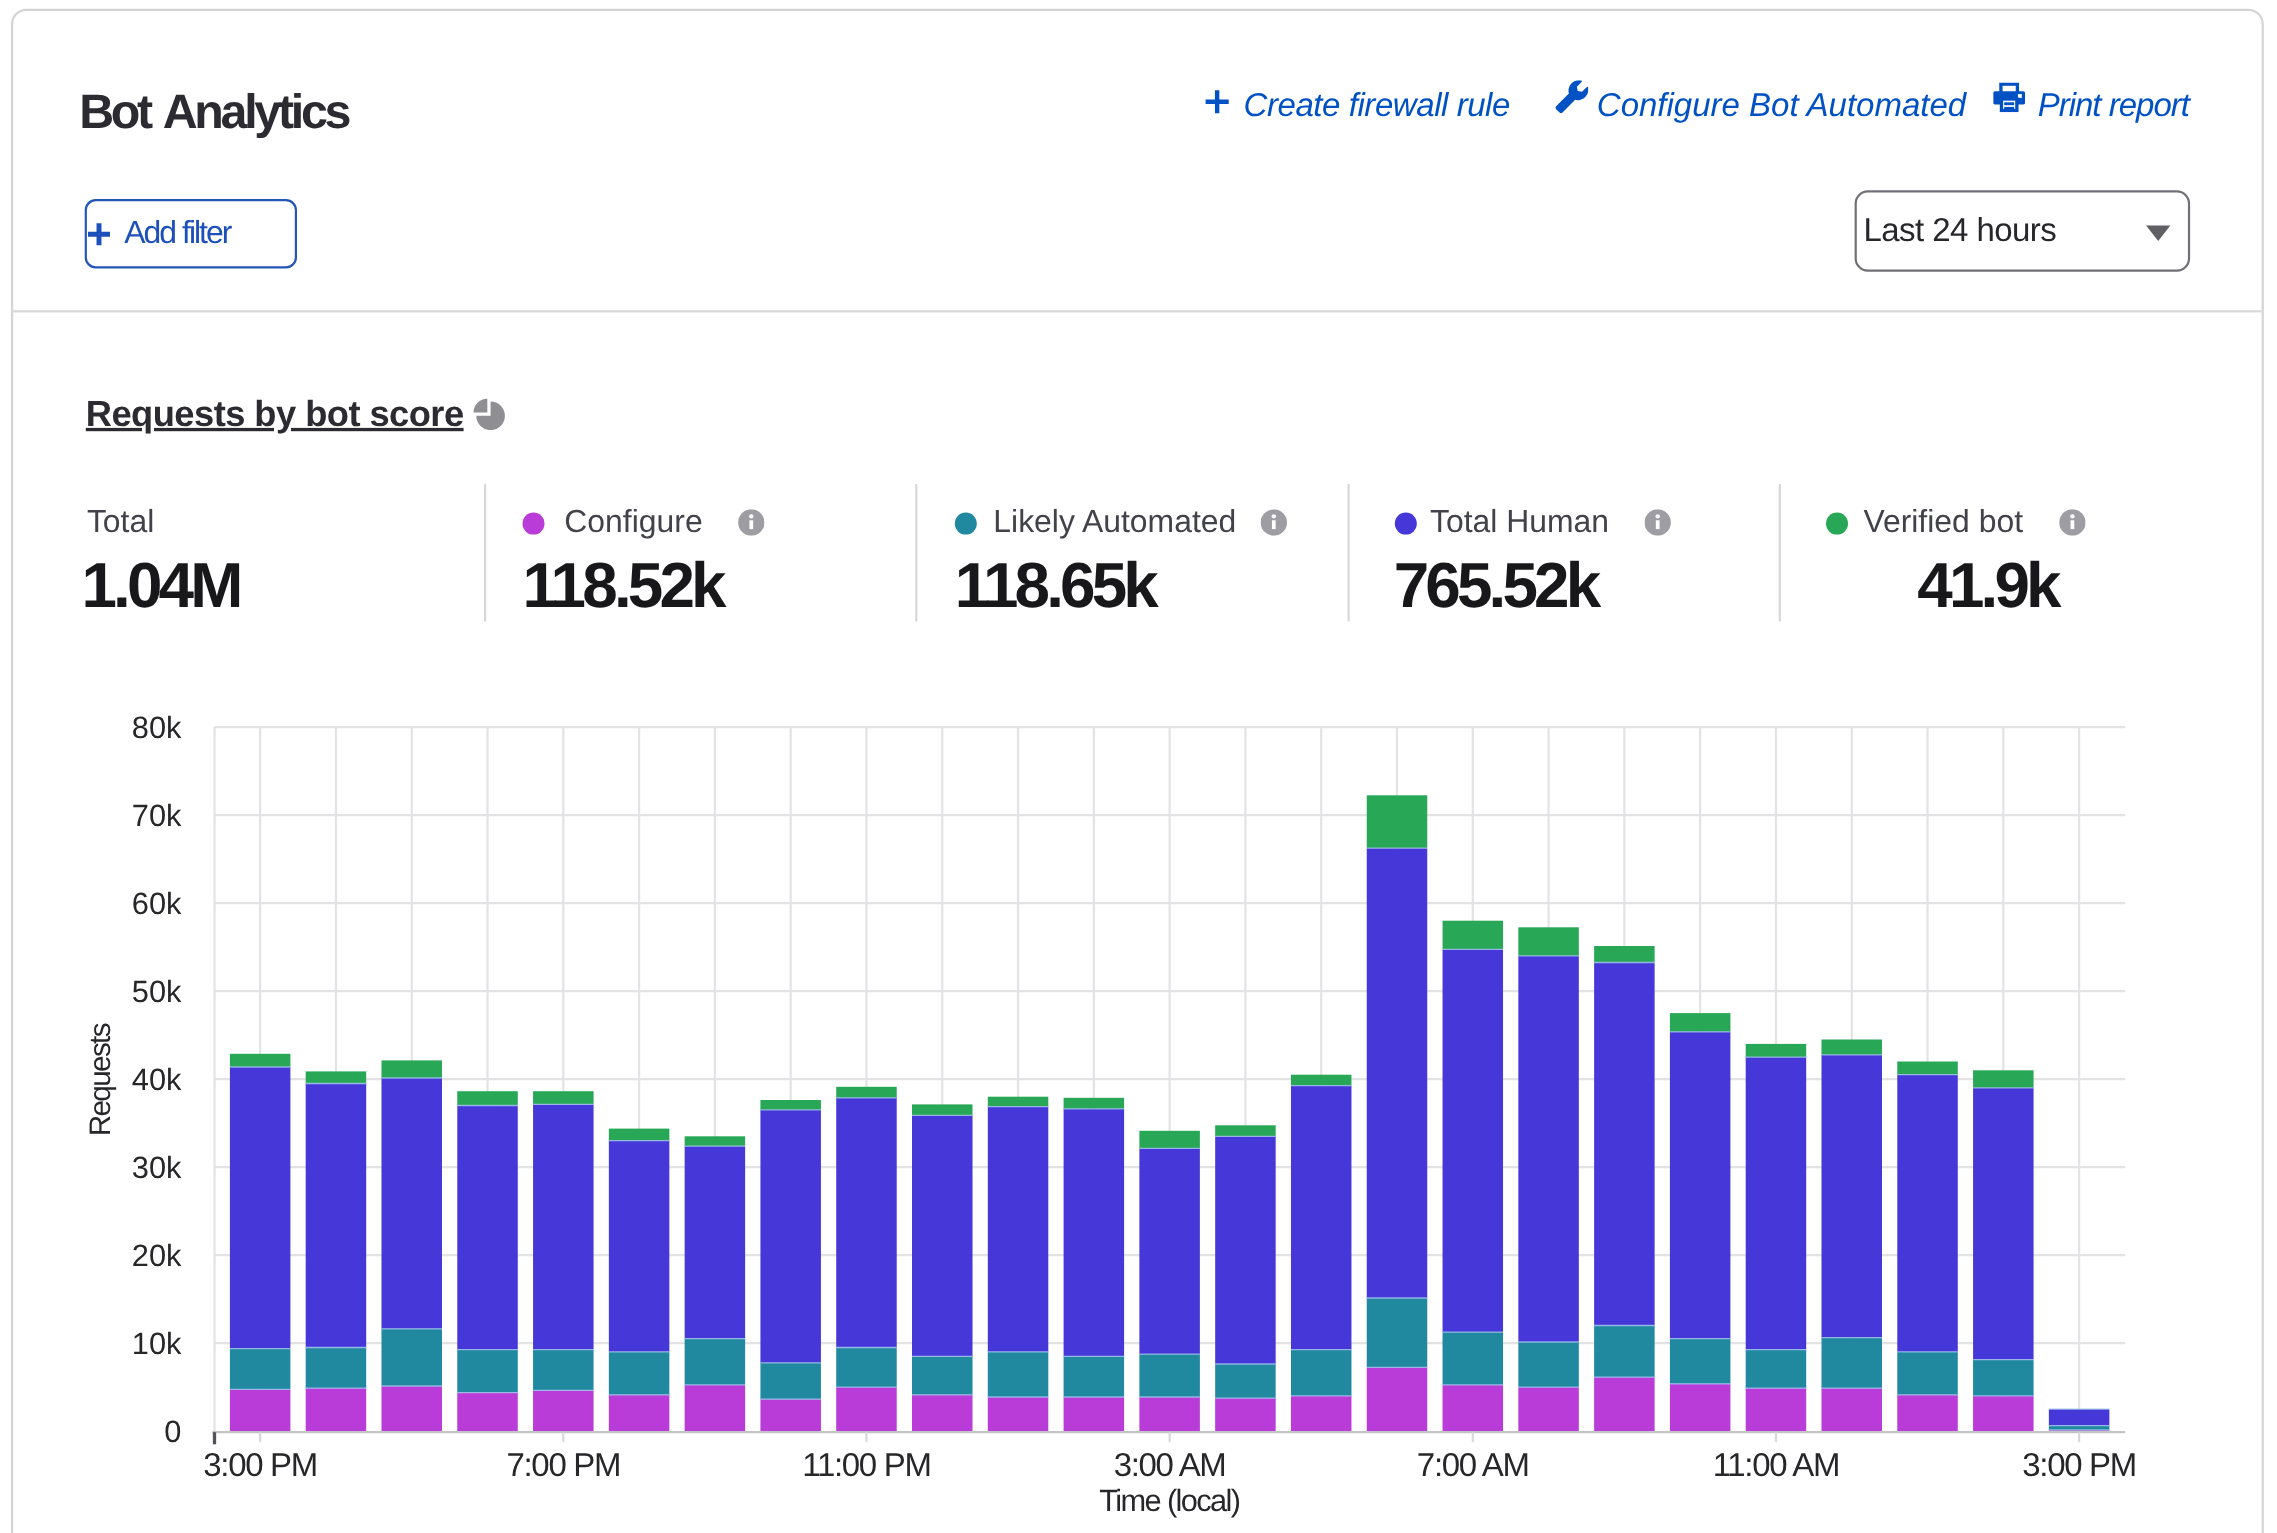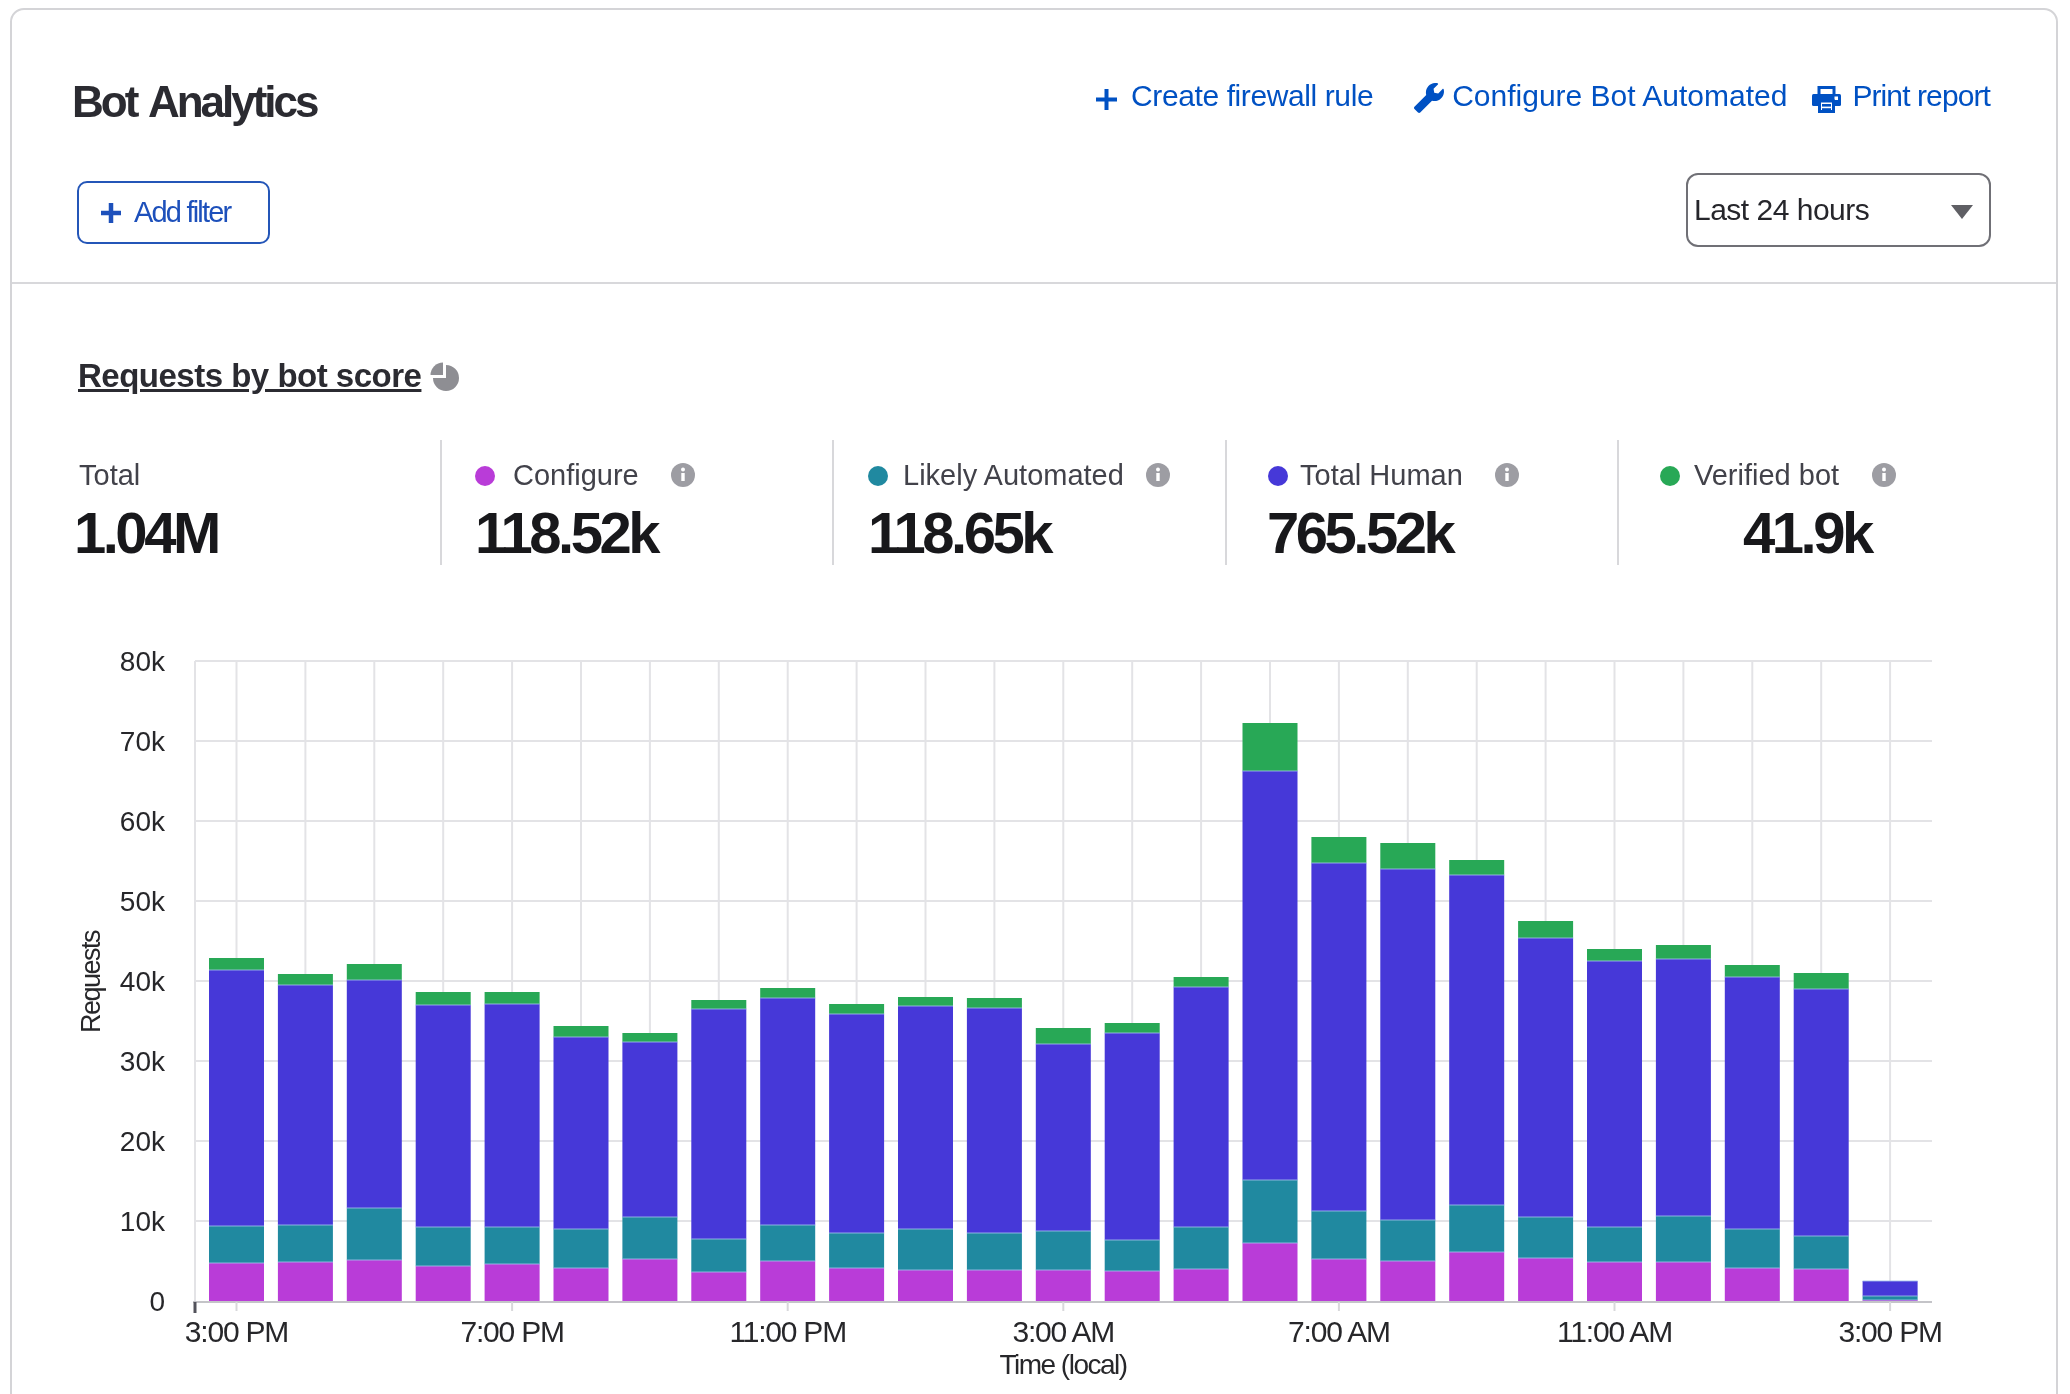--- a/index.html
+++ b/index.html
@@ -6,23 +6,23 @@
 html,body { width:2070px; height:1394px; overflow:hidden; background:#fff;
   font-family:"Liberation Sans", sans-serif; position:relative; }
 .abs { position:absolute; }
 .card { position:absolute; left:10px; top:8px; width:2048px; height:1500px;
   border:2px solid #d4d4d7; border-radius:14px; background:#fff; }
 .divider { position:absolute; left:12px; top:282px; width:2044px; height:2px; background:#d8d8db; }
 h1 { position:absolute; left:72px; top:73px; font-size:44px; font-weight:bold; color:#2b2b31; line-height:58px; letter-spacing:-3px; word-spacing:4px; }
 .links { position:absolute; top:68px; right:80px; display:flex; align-items:center;
   color:#0051c3; font-size:30px; letter-spacing:-0.9px; height:56px; }
 .lnk2 { margin-left:41px; } .lnk3 { margin-left:25px; }
-.lnk { display:flex; align-items:flex-end; gap:11px; white-space:nowrap; }
+.lnk { display:flex; align-items:flex-start; gap:11px; white-space:nowrap;font-style:italic; }
 .btn { position:absolute; left:77px; top:181px; width:193px; height:63px; border:2px solid #2456b8;
-  border-radius:10px; display:flex; align-items:center; gap:12px; padding-left:21px;
+  border-radius:10px; display:flex; align-items:center; gap:12px; 
   color:#1d50bb; font-size:29px; letter-spacing:-1.8px; }
 .dd { position:absolute; left:1686px; top:173px; width:305px; height:74px; border:2px solid #707076;
   border-radius:12px; display:flex; align-items:center; color:#26262b; font-size:30px; letter-spacing:-0.5px; padding-left:6px; }
 .dd .caret { position:absolute; right:16px; top:30px; width:0; height:0;
   border-left:11px solid transparent; border-right:11px solid transparent; border-top:14px solid #5f5f64; }
 h2 { position:absolute; left:78px; top:356px; font-size:33px; font-weight:bold; color:#2b2b31; line-height:40px; letter-spacing:-0.5px;text-decoration:underline; }
 .stat-label { position:absolute; top:460px; font-size:29px; color:#42424a; line-height:30px; }
 .stat-value { position:absolute; top:503px; font-size:58px; font-weight:bold; color:#18181b; line-height:60px; letter-spacing:-3.5px; }
 .dot { position:absolute; top:466px; width:20px; height:20px; border-radius:50%; }
 .vdiv { position:absolute; top:440px; width:2px; height:125px; background:#d8d8db; }

